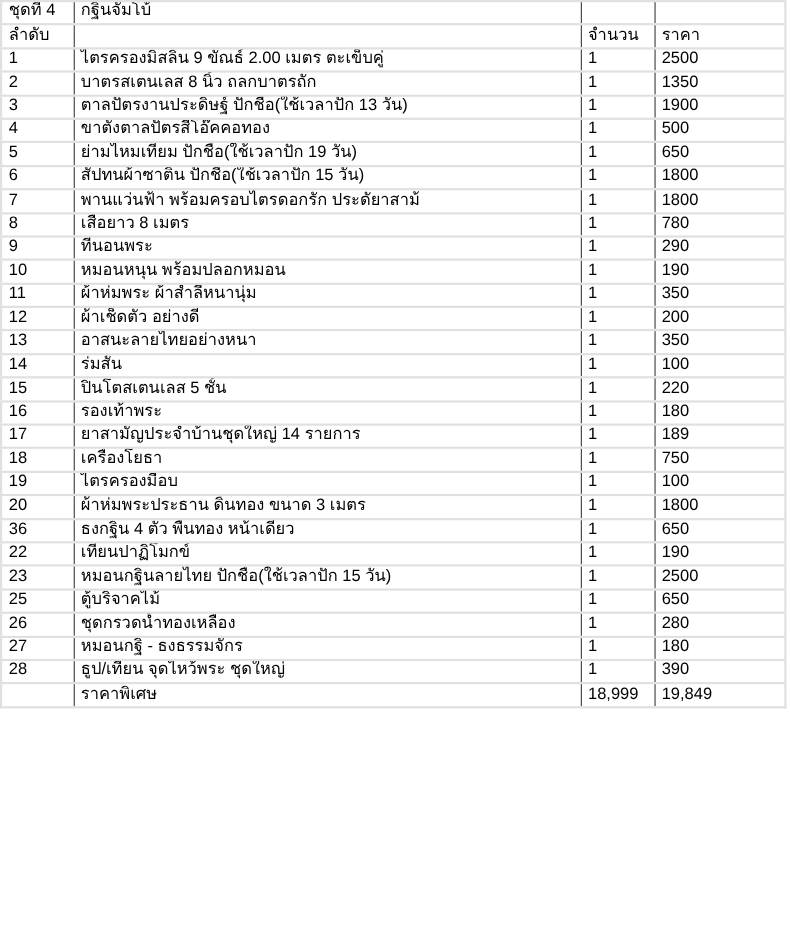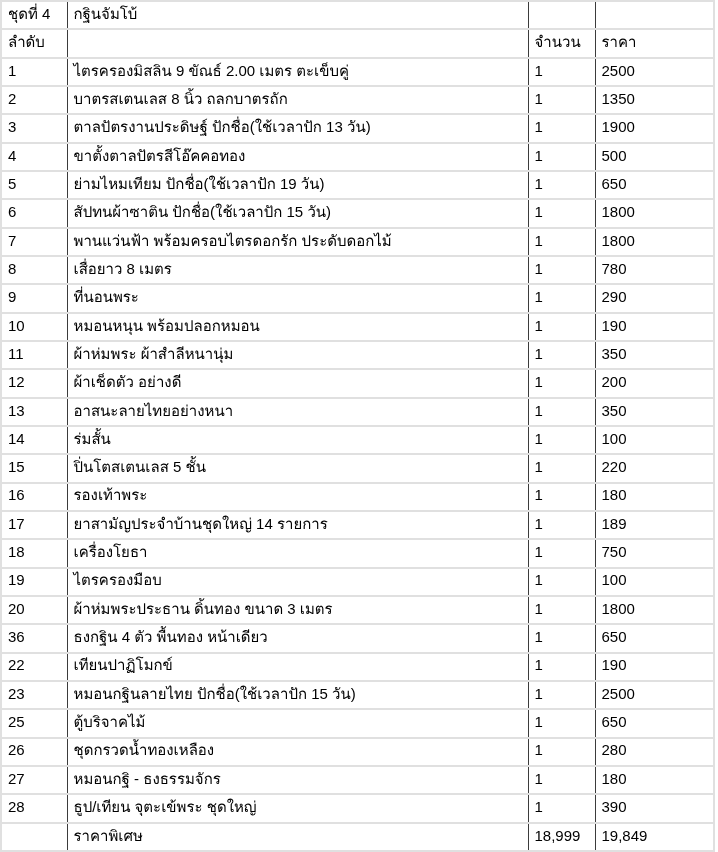--- a/index.html
+++ b/index.html
@@ -13,21 +13,21 @@
   }
   .page {
     width: 718px;
     height: 852px;
     background: #ffffff;
   }
   table.price-table {
     border-collapse: collapse;
     table-layout: fixed;
     width: 713px;
-    height: 852px;
+    height: 644px;
     background: #ffffff;
   }
   table.price-table td {
     font-size: 15px;
     color: #000000;
     padding: 0 3px 2px 6px;
     vertical-align: middle;
     overflow: hidden;
     white-space: nowrap;
     border-top: 2px solid #e0e0e0;
@@ -108,21 +108,21 @@
 
   <tr>
     <td>6</td>
     <td>สัปทนผ้าซาติน ปักชื่อ(ใช้เวลาปัก 15 วัน)</td>
     <td>1</td>
     <td>1800</td>
   </tr>
 
   <tr>
     <td>7</td>
-    <td>พานแว่นฟ้า พร้อมครอบไตรดอกรัก ประดับดอกไม้</td>
+    <td>พานแว่นฟ้า พร้อมครอบไตรดอกรัก ประดัยาสาม้</td>
     <td>1</td>
     <td>1800</td>
   </tr>
 
   <tr>
     <td>8</td>
     <td>เสื่อยาว 8 เมตร</td>
     <td>1</td>
     <td>780</td>
   </tr>
@@ -249,21 +249,21 @@
 
   <tr>
     <td>27</td>
     <td>หมอนกฐิ - ธงธรรมจักร</td>
     <td>1</td>
     <td>180</td>
   </tr>
 
   <tr>
     <td>28</td>
-    <td>ธูป/เทียน จุตะเข้พระ ชุดใหญ่</td>
+    <td>ธูป/เทียน จุดไหว้พระ ชุดใหญ่</td>
     <td>1</td>
     <td>390</td>
   </tr>
 
   <tr>
     <td></td>
     <td>ราคาพิเศษ</td>
     <td>18,999</td>
     <td>19,849</td>
   </tr>

